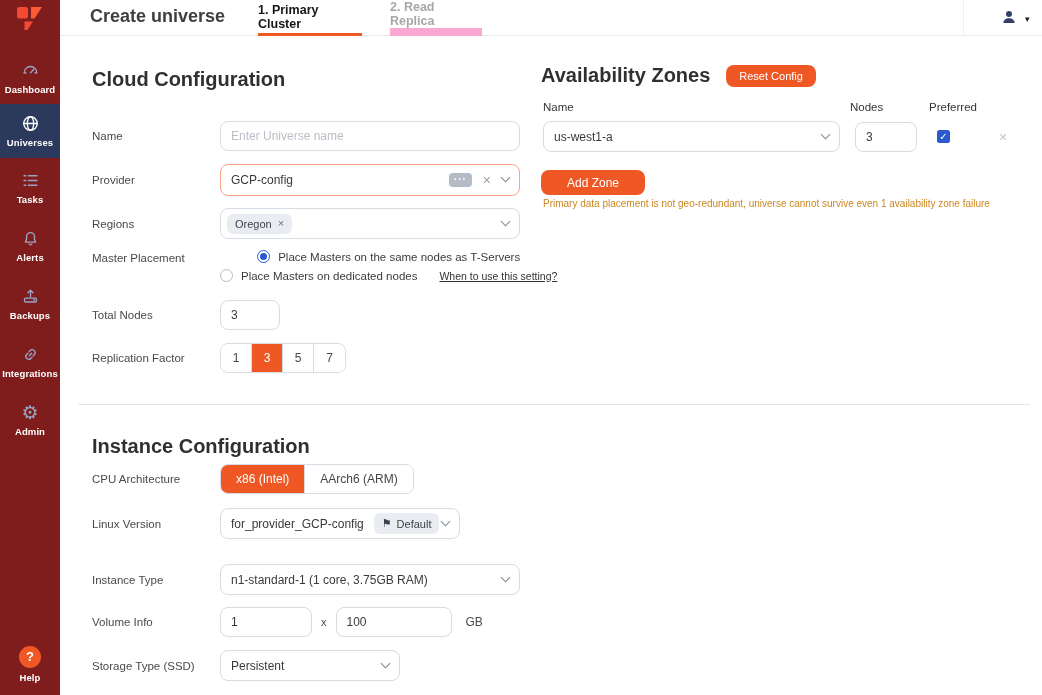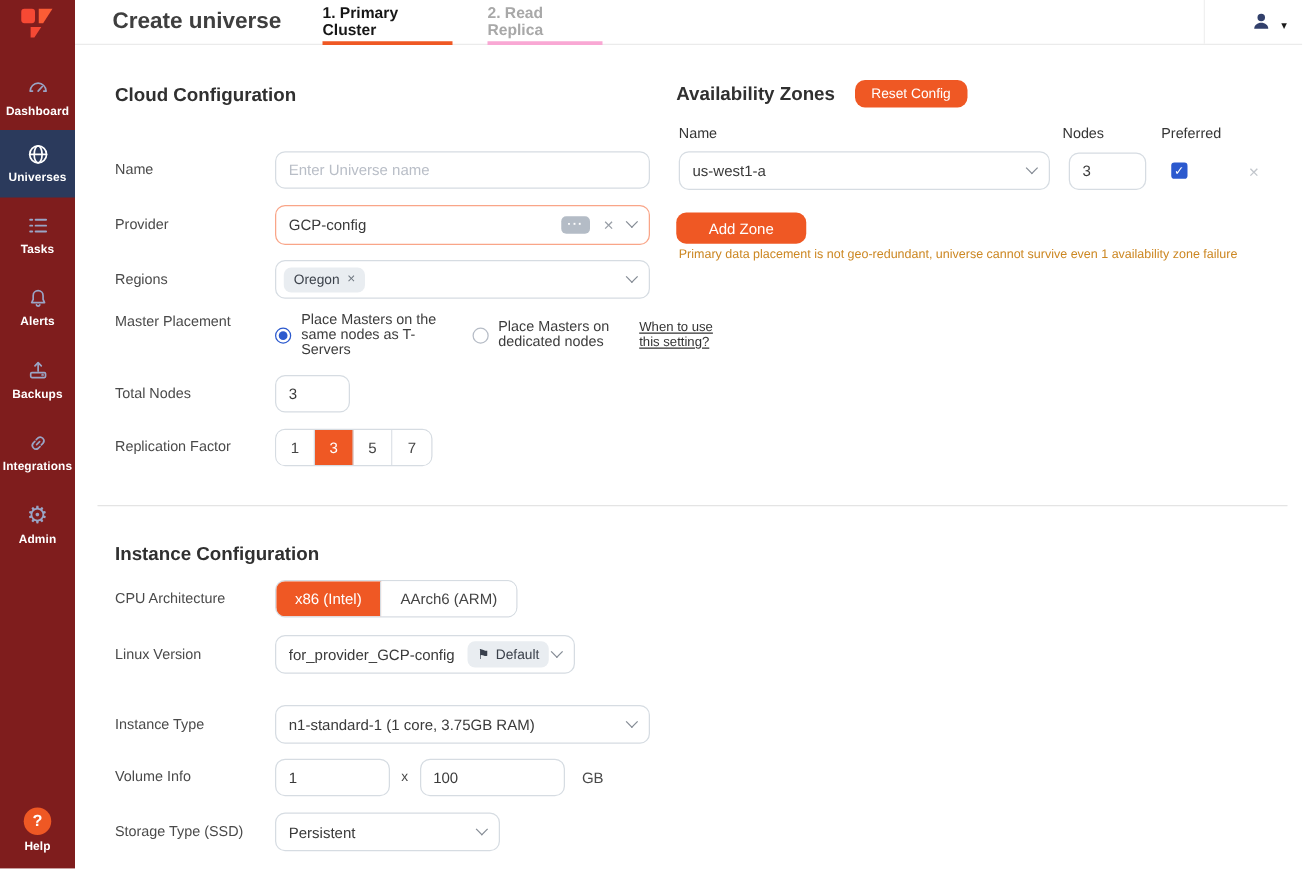--- a/index.html
+++ b/index.html
@@ -17,48 +17,48 @@
   .sb-item.active .sb-icon svg { stroke:#ffffff; }
   .sb-item .sb-label { font-size:9.5px; font-weight:700; color:#ffffff; letter-spacing:.1px; }
   .gear-glyph { font-size:19px; color:#9aa5c6; line-height:19px; }
   .help-circle { width:22px; height:22px; border-radius:50%; background:#ef5824; color:#fff; font-size:13px; font-weight:700; display:flex; align-items:center; justify-content:center; }
 
   
   .header { position:absolute; left:60px; top:0; width:982px; height:36px; background:#fff; border-bottom:1px solid #ebebeb; }
   .page-title { position:absolute; left:30px; top:6px; font-size:18px; font-weight:700; color:#3f3f3f; }
   .tab { position:absolute; top:0; height:36px; display:flex; align-items:center; justify-content:center; font-size:12.5px; font-weight:700; cursor:pointer; }
   .tab.active { left:198px; width:104px; color:#161616; border-bottom:3px solid #ef5824; }
-  .tab.inactive { left:330px; width:92px; color:#a8a8a8; border-bottom:3px solid #f9a8d4; }
+  .tab.inactive { left:330px; width:92px; color:#a8a8a8; border-bottom:8px solid #f9a8d4; }
   .user-divider { position:absolute; left:903px; top:0; width:1px; height:35px; background:#f0f0f0; }
   .user-menu { position:absolute; left:940px; top:8px; display:flex; align-items:center; gap:7px; cursor:pointer; }
   .user-caret { font-size:9px; color:#1a1a1a; }
 
   
   .row { position:absolute; display:flex; align-items:center; }
   .flabel { width:128px; font-size:11.5px; color:#4a4a4a; flex:none; }
-  .section-title { position:absolute; font-size:15px; font-weight:700; color:#303030; }
+  .section-title { position:absolute; font-size:20px; font-weight:700; color:#303030; }
   .tbox { border:1px solid #d6dce2; border-radius:8px; background:#fff; height:30px; display:flex; align-items:center; padding:0 10px; font-size:12px; color:#3a3a3a; }
   input.tbox { outline:none; }
   input.tbox::placeholder { color:#b9bec7; }
   .selbox { justify-content:space-between; cursor:pointer; }
   .chev { width:7px; height:7px; border-right:1.6px solid #848b94; border-bottom:1.6px solid #848b94; transform:rotate(45deg); margin-top:-4px; flex:none; }
   .divider { position:absolute; left:78px; top:404px; width:952px; height:1px; background:#e4e4e4; }
   .xmark { color:#9aa0a8; font-size:14px; line-height:1; cursor:pointer; }
 
   
   .provider-box { border:1.5px solid #f9a588;text-align:center; }
   .dots-badge { background:#b4bcc6; color:#fff; font-size:10px; font-weight:700; border-radius:4px; padding:2px 5px; line-height:1; letter-spacing:1px; }
   .prov-right { display:flex; align-items:center; gap:11px; }
 
   
   .chip { background:#e9edf1; border-radius:6px; font-size:11px; color:#3d434c; padding:4px 8px; display:flex; align-items:center; gap:6px; }
   .chip .xmark { font-size:11px; color:#6f7780; }
 
   
-  .radio-col { display:flex; flex-direction:row; gap:6px;align-items:center; }
+  .radio-col { display:flex; flex-direction:column; gap:6px;align-items:center; }
   .radio-line { display:flex; align-items:center; gap:8px; }
   .radio { width:13px; height:13px; border-radius:50%; border:1.5px solid #b6bcc6; background:#fff; flex:none; position:relative; cursor:pointer; }
   .radio.selected { border-color:#2b59ce; }
   .radio.selected::after { content:""; position:absolute; left:2px; top:2px; width:7px; height:7px; border-radius:50%; background:#2b59ce; }
   .radio-label { font-size:11.5px; color:#3c3c3c; }
   .setting-link { font-size:10.5px; color:#333; text-decoration:underline; margin-left:14px; cursor:pointer; }
 
   
   .seg-group { display:flex; border:1px solid #d6dce2; border-radius:8px; overflow:hidden; height:30px; }
   .seg { display:flex; align-items:center; justify-content:center; font-size:12px; color:#454545; background:#fff; border-right:1px solid #d6dce2; cursor:pointer; }

